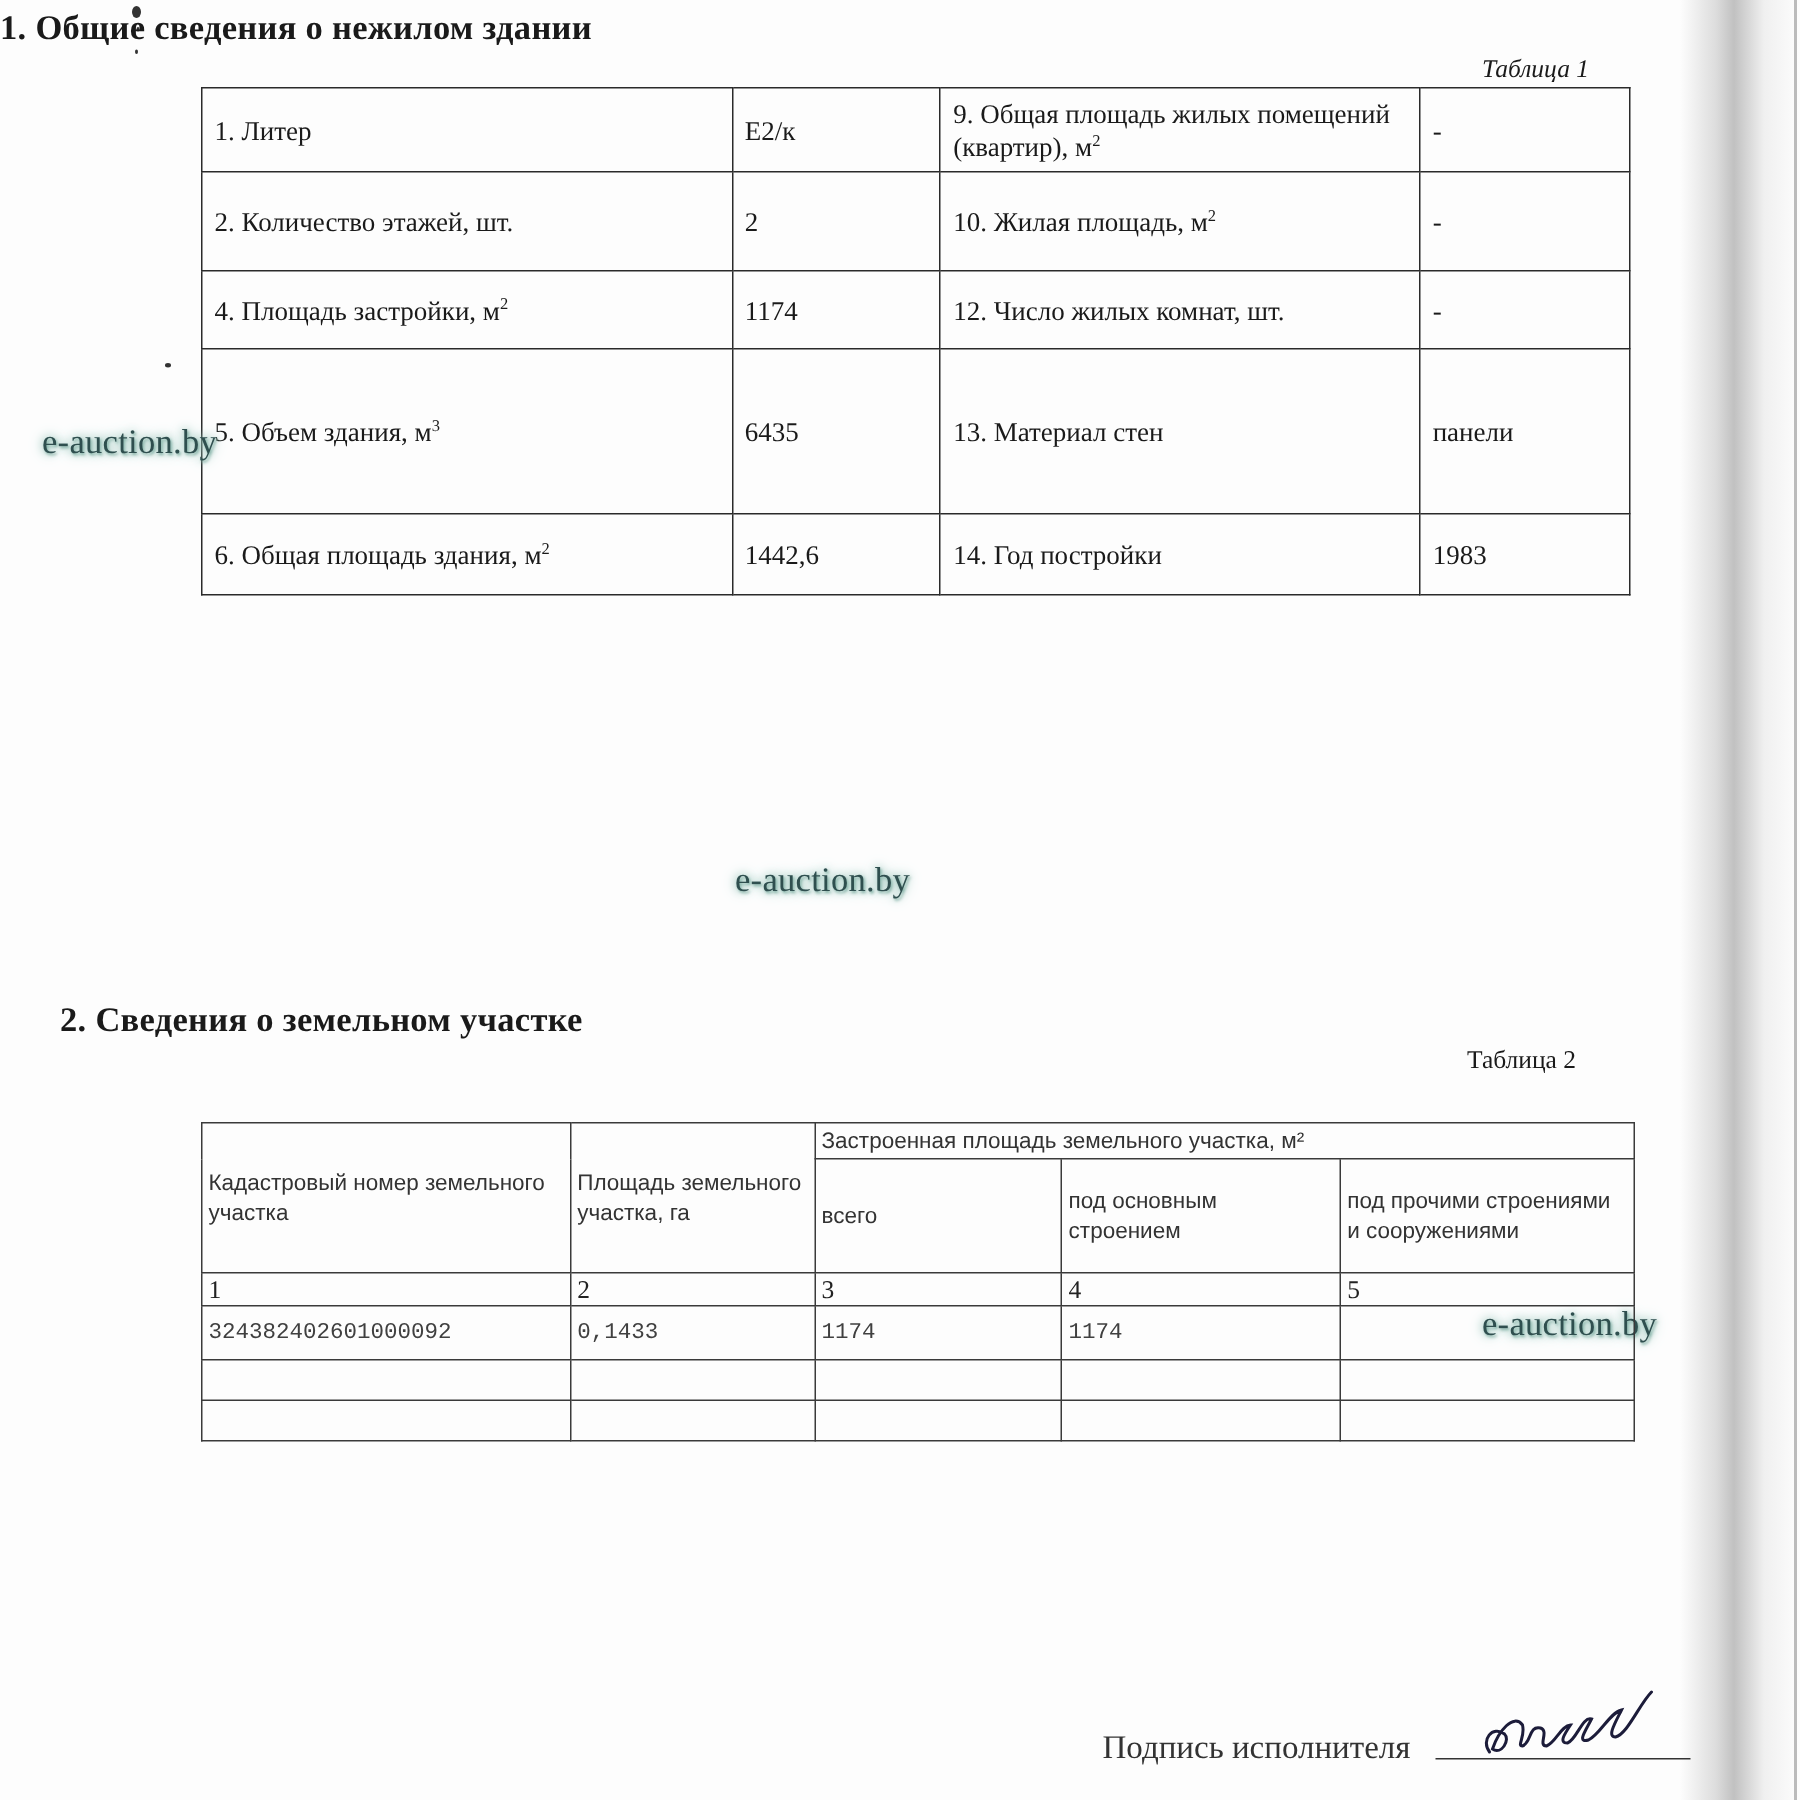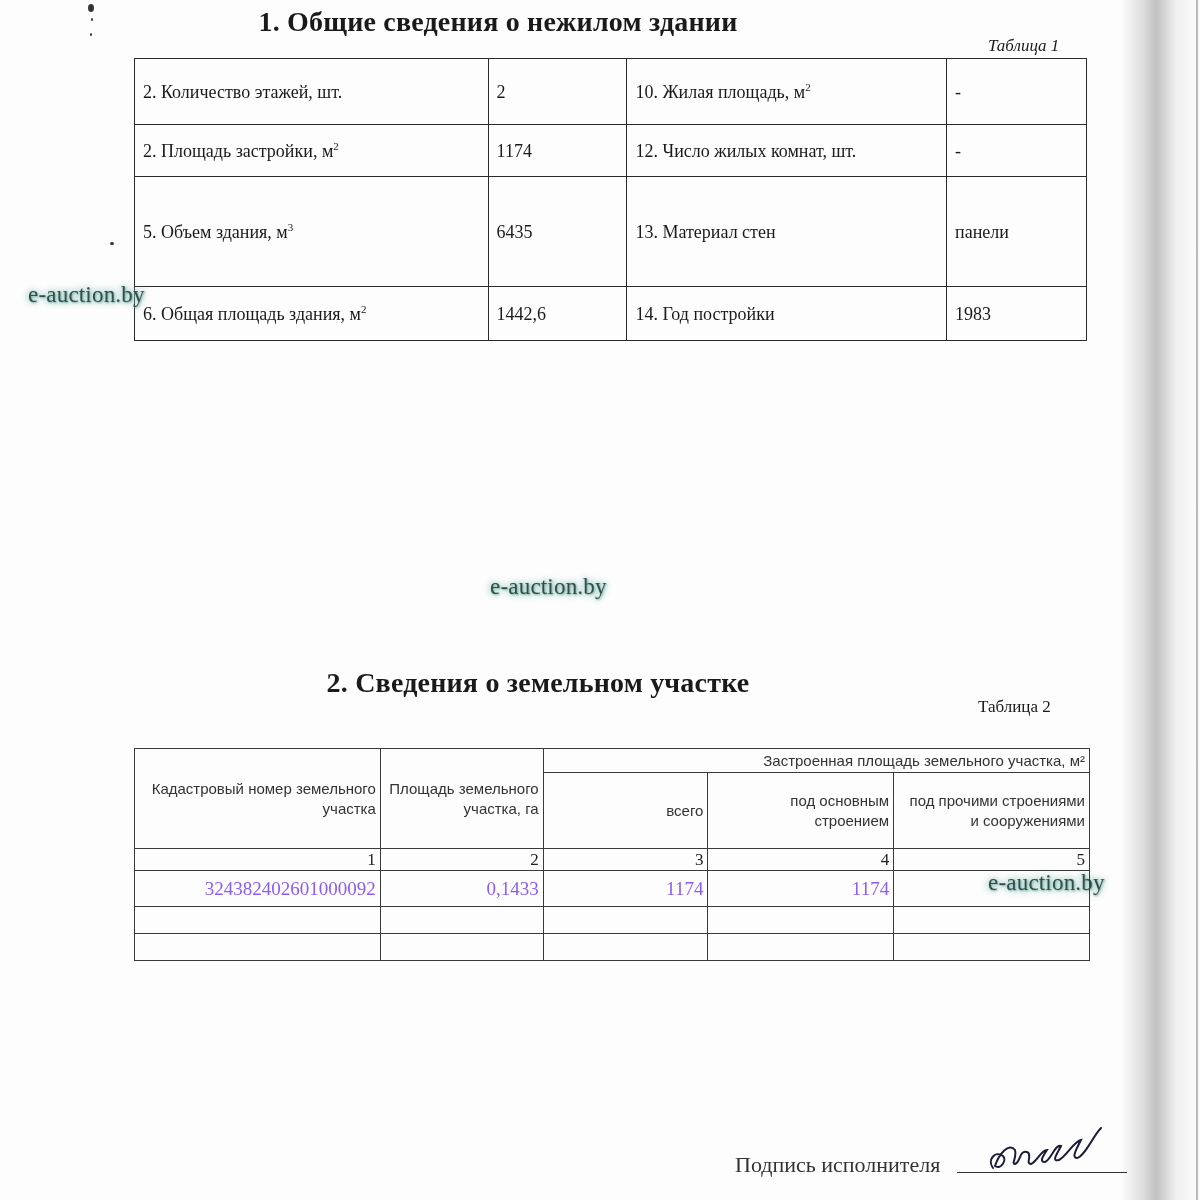--- a/index.html
+++ b/index.html
@@ -10,35 +10,35 @@
     color: #1a1a1a;
   }
   .scan-shadow {
     position: absolute; top: 0; left: 1120px; width: 80px; height: 1200px;
     background: linear-gradient(to right, rgba(255,255,255,0) 0%, rgba(160,160,160,0.35) 30%, rgba(120,120,120,0.45) 45%, rgba(200,200,200,0.25) 70%, rgba(255,255,255,0.1) 100%);
   }
   .scan-edge { position:absolute; top:0; left:1196px; width:2px; height:1200px; background:#bbb; }
   .speck { position:absolute; background:#333; border-radius:50%; }
 
   .title {
-    position: absolute; left: 0; width: 996px; text-align: center;
-    font-weight: bold; font-size: 28px; letter-spacing: 0.2px;
+    position: absolute; left: 0; width: 996px; text-align: left;
+    font-weight: bold; font-size: 23px; letter-spacing: 0.2px;
   }
   .table-label { position: absolute; font-size: 17px; }
 
   table { border-collapse: collapse; position: absolute; }
   .t1 { left: 134px; top: 58px; width: 953px; font-size: 18px; }
   .t1 td { border: 1.5px solid #2a2a2a; padding: 0 8px; vertical-align: middle; line-height: 22px; }
   .t1 td.just-first { text-align: justify; }
   sup { font-size: 11px; vertical-align: 7px; line-height: 0; }
 
   .t2 { left: 134px; top: 748px; width: 956px; font-family: "Liberation Sans", sans-serif; font-size: 15px; color: #333; }
-  .t2 td { border: 1.3px solid #3a3a3a; text-align: right; vertical-align: middle; padding: 0 4px; line-height: 20px; }
+  .t2 td { border: 1.3px solid #3a3a3a; text-align: left; vertical-align: middle; padding: 0 4px; line-height: 20px; }
   .t2 .num { font-family: "Liberation Serif", serif; font-size: 17px; color: #222; }
-  .t2 .data { font-family: Liberation Serif, serif; font-size: 19px; color: #8b5cf6; }
+  .t2 .data { font-family: Liberation Mono, monospace; font-size: 15px; color: #404040; }
 
   .watermark {
     position: absolute; font-family: "Liberation Serif", serif; font-size: 23px;
     color: #2f4f4f; text-shadow: 0 0 6px #8fbfb4, 0 0 10px #9fcbc0, 1px 1px 2px #7aa89c;
     letter-spacing: 0.2px;
   }
   .signature-label { position: absolute; left: 735px; top: 1152px; font-size: 22px; color: #333; }
   .signature-line { position: absolute; left: 957px; top: 1172px; width: 170px; border-bottom: 1px solid #333; }
   .signature { position: absolute; left: 985px; top: 1120px; }
 </style>
@@ -56,28 +56,34 @@
 <div class="table-label" style="left:988px;top:36px;font-style:italic;">Таблица 1</div>
 
 <table class="t1">
   <colgroup>
     <col style="width:354px">
       <col style="width:139px">
       <col style="width:320px">
       <col style="width:140px">
   </colgroup>
   <tbody>
+      <tr style="height:56px">
+    <td><span>1. Литер</span></td>
+    <td>Е2/к</td>
+    <td><span>9. Общая площадь жилых помещений (квартир), м</span><sup>2</sup></td>
+    <td>-</td>
+  </tr>
   <tr style="height:66px">
     <td><span>2. Количество этажей, шт.</span></td>
     <td>2</td>
     <td><span>10. Жилая площадь, м</span><sup>2</sup></td>
     <td>-</td>
   </tr>
   <tr style="height:52px">
-    <td><span>2. Площадь застройки, м</span><sup>2</sup></td>
+    <td><span>4. Площадь застройки, м</span><sup>2</sup></td>
     <td>1174</td>
     <td><span>12. Число жилых комнат, шт.</span></td>
     <td>-</td>
   </tr>
   <tr style="height:110px">
     <td><span>5. Объем здания, м</span><sup>3</sup></td>
     <td>6435</td>
     <td><span>13. Материал стен</span></td>
     <td>панели</td>
   </tr>

